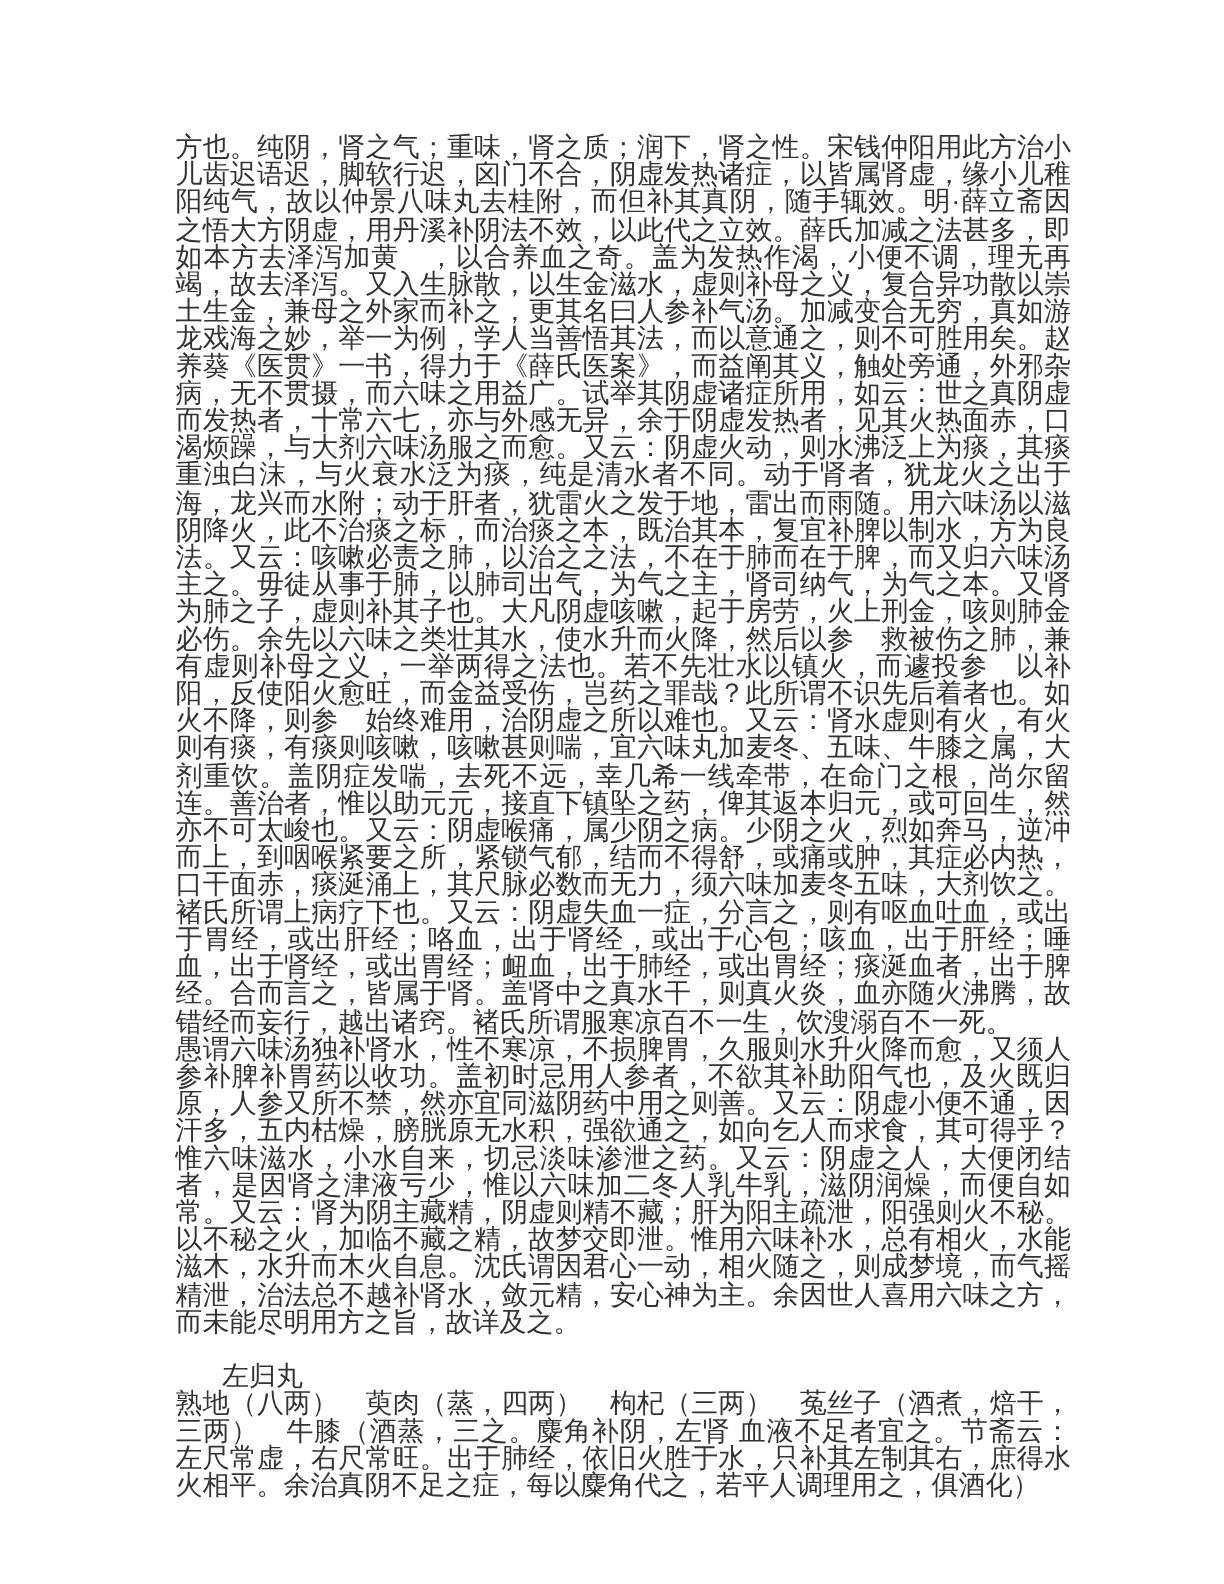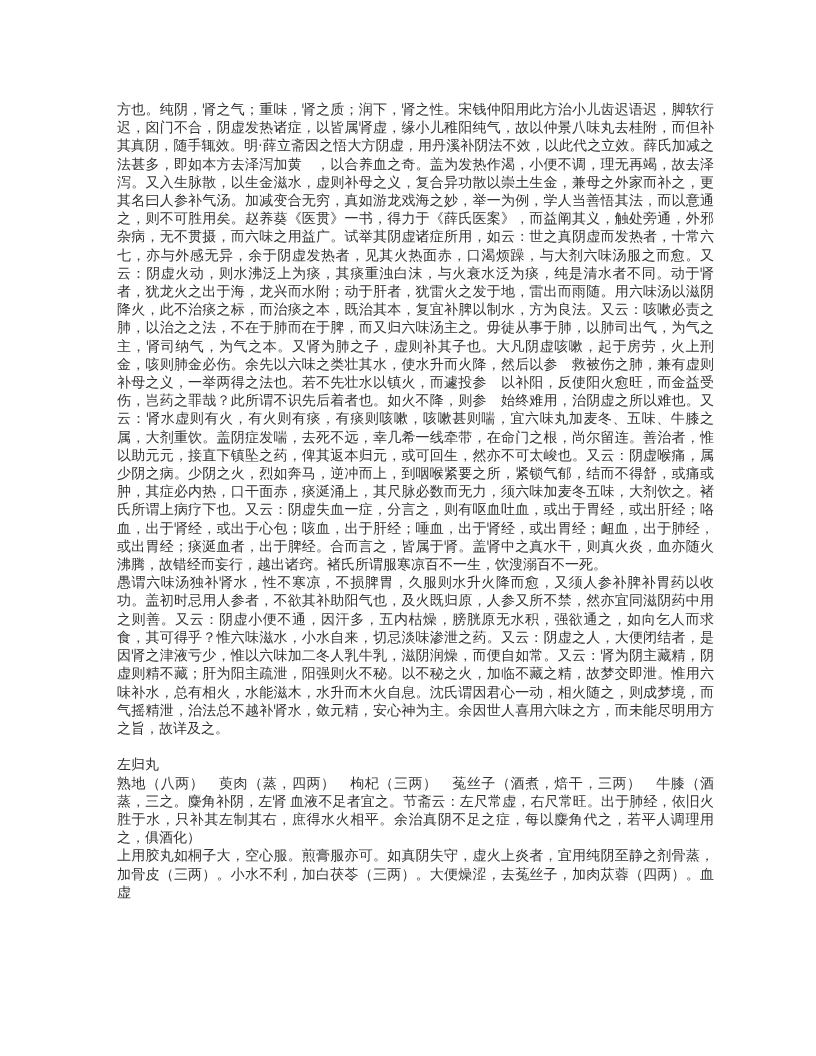--- a/index.html
+++ b/index.html
@@ -10,46 +10,46 @@
   .page {
     position: relative;
     width: 816px;
     height: 1056px;
     background: #ffffff;
     overflow: hidden;
   }
   .textblock {
     position: absolute;
     left: 117px;
-    top: 101px;
+    top: 89px;
     width: 597px;
-    font-family: Liberation Serif, serif;
-    font-size: 14px;
+    font-family: Liberation Sans, sans-serif;
+    font-size: 18px;
     line-height: 18.2px;
     color: #333333;
     text-align: justify;
   }
   .textblock p {
     margin: 0;
     padding: 0;
     word-break: break-all;
   }
   p.section-heading {
     margin-top: 18.2px;
     text-align: left;
+    margin-left: 31px;
   }
   p.indication {
     margin-top: 36.4px;
     text-align: left;
   }
 </style>
 </head>
 <body>
 
 <div class="page">
   <div class="textblock">
     <p>方也。纯阴，肾之气；重味，肾之质；润下，肾之性。宋钱仲阳用此方治小儿齿迟语迟，脚软行迟，囟门不合，阴虚发热诸症，以皆属肾虚，缘小儿稚阳纯气，故以仲景八味丸去桂附，而但补其真阴，随手辄效。明·薛立斋因之悟大方阴虚，用丹溪补阴法不效，以此代之立效。薛氏加减之法甚多，即如本方去泽泻加黄　，以合养血之奇。盖为发热作渴，小便不调，理无再竭，故去泽泻。又入生脉散，以生金滋水，虚则补母之义，复合异功散以崇土生金，兼母之外家而补之，更其名曰人参补气汤。加减变合无穷，真如游龙戏海之妙，举一为例，学人当善悟其法，而以意通之，则不可胜用矣。赵养葵《医贯》一书，得力于《薛氏医案》，而益阐其义，触处旁通，外邪杂病，无不贯摄，而六味之用益广。试举其阴虚诸症所用，如云：世之真阴虚而发热者，十常六七，亦与外感无异，余于阴虚发热者，见其火热面赤，口渴烦躁，与大剂六味汤服之而愈。又云：阴虚火动，则水沸泛上为痰，其痰重浊白沫，与火衰水泛为痰，纯是清水者不同。动于肾者，犹龙火之出于海，龙兴而水附；动于肝者，犹雷火之发于地，雷出而雨随。用六味汤以滋阴降火，此不治痰之标，而治痰之本，既治其本，复宜补脾以制水，方为良法。又云：咳嗽必责之肺，以治之之法，不在于肺而在于脾，而又归六味汤主之。毋徒从事于肺，以肺司出气，为气之主，肾司纳气，为气之本。又肾为肺之子，虚则补其子也。大凡阴虚咳嗽，起于房劳，火上刑金，咳则肺金必伤。余先以六味之类壮其水，使水升而火降，然后以参　救被伤之肺，兼有虚则补母之义，一举两得之法也。若不先壮水以镇火，而遽投参　以补阳，反使阳火愈旺，而金益受伤，岂药之罪哉？此所谓不识先后着者也。如火不降，则参　始终难用，治阴虚之所以难也。又云：肾水虚则有火，有火则有痰，有痰则咳嗽，咳嗽甚则喘，宜六味丸加麦冬、五味、牛膝之属，大剂重饮。盖阴症发喘，去死不远，幸几希一线牵带，在命门之根，尚尔留连。善治者，惟以助元元，接直下镇坠之药，俾其返本归元，或可回生，然亦不可太峻也。又云：阴虚喉痛，属少阴之病。少阴之火，烈如奔马，逆冲而上，到咽喉紧要之所，紧锁气郁，结而不得舒，或痛或肿，其症必内热，口干面赤，痰涎涌上，其尺脉必数而无力，须六味加麦冬五味，大剂饮之。褚氏所谓上病疗下也。又云：阴虚失血一症，分言之，则有呕血吐血，或出于胃经，或出肝经；咯血，出于肾经，或出于心包；咳血，出于肝经；唾血，出于肾经，或出胃经；衄血，出于肺经，或出胃经；痰涎血者，出于脾经。合而言之，皆属于肾。盖肾中之真水干，则真火炎，血亦随火沸腾，故错经而妄行，越出诸窍。褚氏所谓服寒凉百不一生，饮溲溺百不一死。</p>
     <p>愚谓六味汤独补肾水，性不寒凉，不损脾胃，久服则水升火降而愈，又须人参补脾补胃药以收功。盖初时忌用人参者，不欲其补助阳气也，及火既归原，人参又所不禁，然亦宜同滋阴药中用之则善。又云：阴虚小便不通，因汗多，五内枯燥，膀胱原无水积，强欲通之，如向乞人而求食，其可得乎？惟六味滋水，小水自来，切忌淡味渗泄之药。又云：阴虚之人，大便闭结者，是因肾之津液亏少，惟以六味加二冬人乳牛乳，滋阴润燥，而便自如常。又云：肾为阴主藏精，阴虚则精不藏；肝为阳主疏泄，阳强则火不秘。以不秘之火，加临不藏之精，故梦交即泄。惟用六味补水，总有相火，水能滋木，水升而木火自息。沈氏谓因君心一动，相火随之，则成梦境，而气摇精泄，治法总不越补肾水，敛元精，安心神为主。余因世人喜用六味之方，而未能尽明用方之旨，故详及之。</p>
     <p class="section-heading">左归丸</p>
     <p>熟地（八两）　萸肉（蒸，四两）　枸杞（三两）　菟丝子（酒煮，焙干，三两）　牛膝（酒蒸，三之。麋角补阴，左肾 血液不足者宜之。节斋云：左尺常虚，右尺常旺。出于肺经，依旧火胜于水，只补其左制其右，庶得水火相平。余治真阴不足之症，每以麋角代之，若平人调理用之，俱酒化）</p>
-    <p>上用胶丸如桐子大，空心服。煎膏服亦可。如真阴失守，虚火上炎者，宜用纯阴至静之剂骨蒸，加骨皮（三两）。小水不利，加白茯苓（三两）。大便燥涩，去菟丝子，加肉苁蓉（四两）。血虚</p>
   </div>
 </div>
 
 </body></html>

